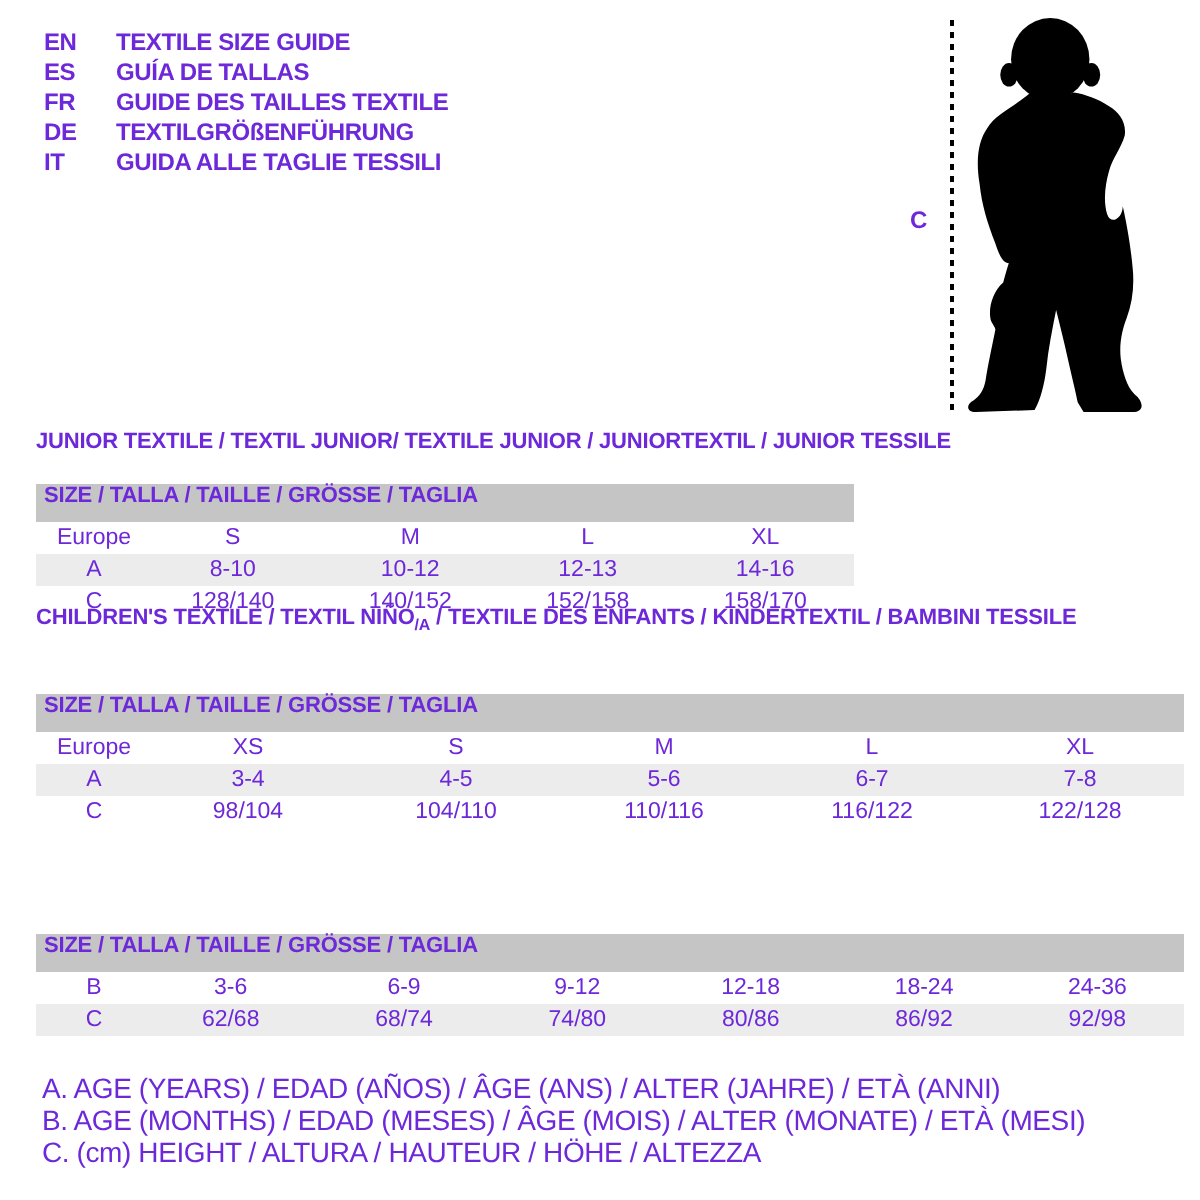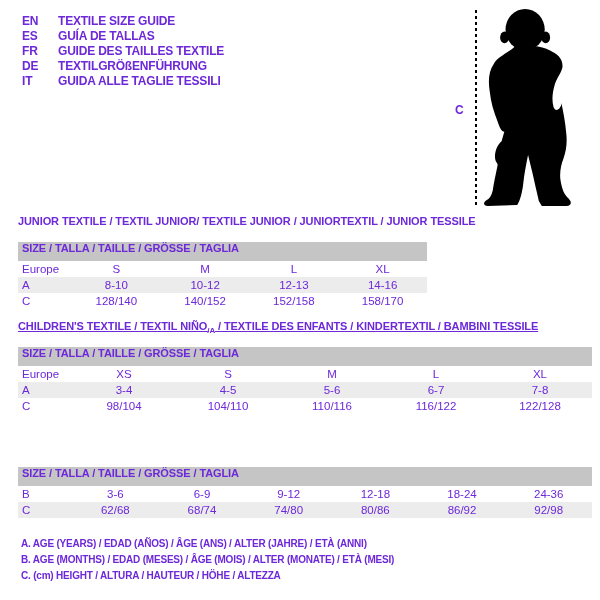--- a/index.html
+++ b/index.html
@@ -14,35 +14,35 @@
   
   .dashed-line{
     position:absolute;left:475px;top:10px;width:2px;height:198px;
     background:repeating-linear-gradient(to bottom,#000 0 3px,transparent 3px 6px);
   }
   .height-label-c{position:absolute;left:455px;top:103px;font-size:12px;font-weight:bold;}
   .baby-figure{position:absolute;left:482px;top:5px;}
   
   .tbl-title{position:absolute;left:18px;font-size:11px;font-weight:bold;line-height:15px;letter-spacing:-0.1px;white-space:nowrap;}
   #title-0{top:214px;}
-  #title-1{top:319px;text-decoration:underline;}
+  #title-1{top:302px;}
   #title-2{top:425px;}
   .tbl-title .sub{font-size:8px;vertical-align:sub;}
   
   .tbl{position:absolute;left:18px;}
   #table-0{top:242px;width:409px;}
   #table-1{top:347px;width:574px;}
   #table-2{top:467px;width:574px;}
   .band{height:19px;line-height:13px;background:#c5c5c5;font-size:11px;font-weight:bold;padding-left:4px;letter-spacing:-0.1px;}
   .row{display:flex;height:16px;line-height:16px;font-size:11.5px;}
   .row.shaded{background:#ececec;}
-  .row-label{flex:0 0 50px;width:50px;padding-left:4px;text-align:left;}
+  .row-label{flex:0 0 50px;width:50px;padding-left:4px;text-align:center;}
   .cell{flex:1;text-align:center;}
   
-  .notes{position:absolute;left:21px;top:536px;font-size:10px;font-weight:bold;line-height:16px;letter-spacing:-0.2px;white-space:nowrap;}
+  .notes{position:absolute;left:21px;top:536px;font-size:14px;font-weight:normal;line-height:16px;letter-spacing:-0.2px;white-space:nowrap;}
 </style>
 </head>
 <body>
 
 <div class="page">
 
   <div class="langs">
       <div class="lang-row">
         <span class="lang-code">EN</span>
         <span class="lang-title">TEXTILE SIZE GUIDE</span>

